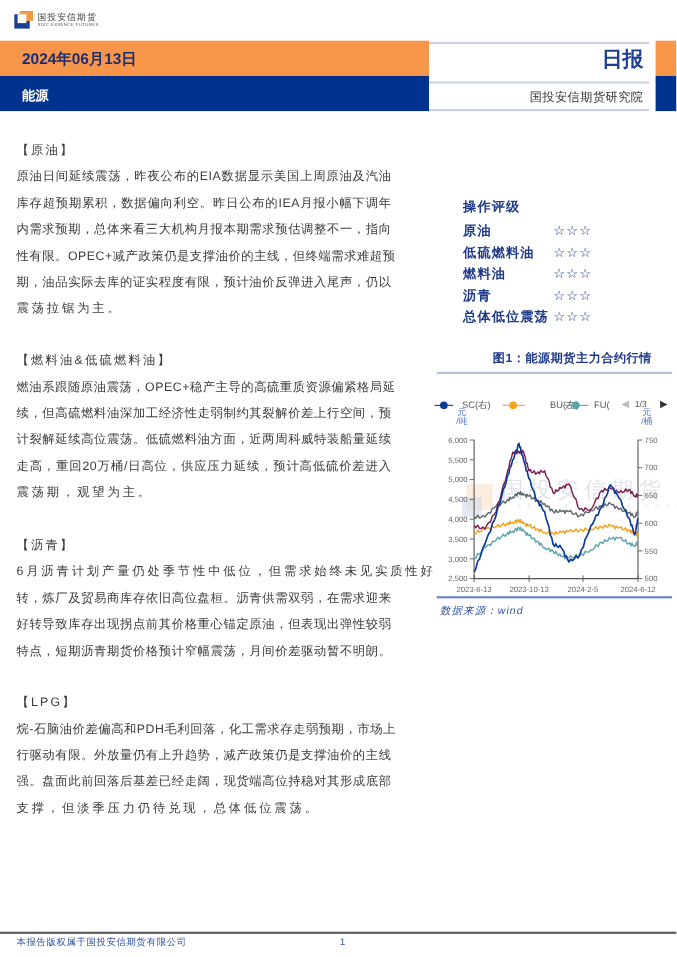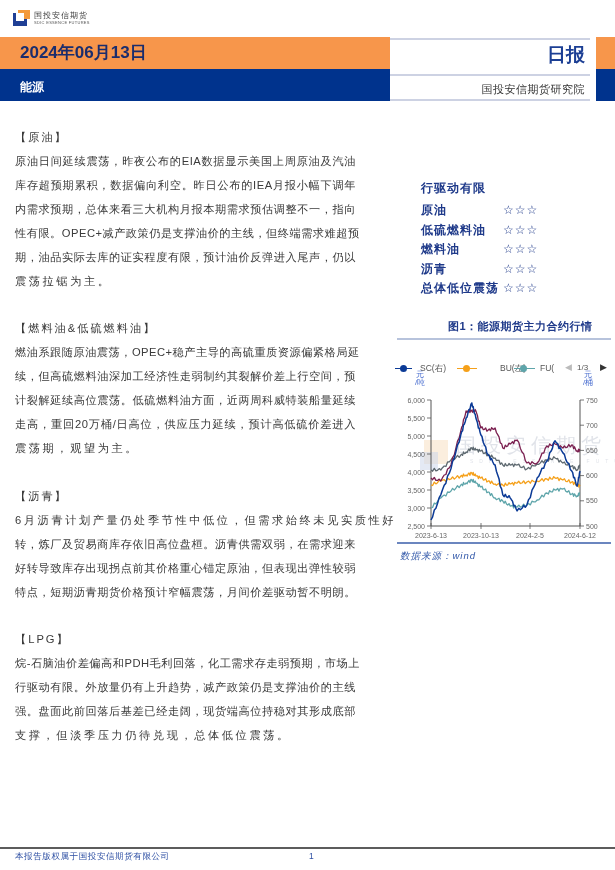--- a/index.html
+++ b/index.html
@@ -13,21 +13,21 @@
   .logo-mark .white { position:absolute; left:3px; top:3px; width:8px; height:8px; background:#fff; }
   .logo-mark .orange { position:absolute; left:5px; top:0; width:12px; height:9px; background:#f39a3c; }
   .logo-mark .orange-in { position:absolute; left:5px; top:3px; width:6px; height:6px; background:#fff; }
   .logo-cn { left:34px; top:10px; font-size:8px; color:#3b3b3b; letter-spacing:1px; white-space:nowrap; }
   .logo-en { left:34px; top:20px; font-size:4px; color:#555; letter-spacing:0.3px; white-space:nowrap; }
 
   .band-orange { top:37px; height:32px; background:#f7964b; }
   .band-navy { top:69px; height:32px; background:#00338d; }
   .hdr-box { left:390px; top:37px; width:204px; height:64px; background:#fff; }
   .hdr-rule { position:absolute; left:0; width:200px; height:2px; background:#cdd2e3; }
-  .hdr-date { left:20px; top:44px; font-size:17px; font-weight:bold; color:#1a2d6d; line-height:18px; }
+  .hdr-date { left:20px; top:44px; font-size:14px; font-weight:bold; color:#1a2d6d; line-height:18px; }
   .hdr-sector { left:20px; top:78px; font-size:12px; font-weight:bold; color:#fff; line-height:18px; }
   .hdr-type { right:30px; top:43px; font-size:19px; font-weight:bold; color:#1c3f94; line-height:24px; }
   .hdr-inst { right:30px; top:81px; font-size:11px; color:#333; line-height:16px; letter-spacing:0.5px; }
 
   
   .section { left:15px; width:341px; font-size:11.2px; color:#3a3a3a; }
   .section .sec-heading, .section .sec-line { height:24px; line-height:24px; white-space:nowrap; overflow:visible; }
   .section .sec-heading { letter-spacing:2px; }
   .section .sec-line { text-align:justify; text-align-last:justify; letter-spacing:0.5px; }
   .section .sec-line.ragged { text-align:left; text-align-last:left; letter-spacing:2.6px; }
@@ -113,21 +113,21 @@
   </div>
 <div class="abs section" style="top:627px;">
     <div class="sec-heading">【LPG】</div>
     <div class="sec-line">烷-石脑油价差偏高和PDH毛利回落，化工需求存走弱预期，市场上</div>
     <div class="sec-line">行驱动有限。外放量仍有上升趋势，减产政策仍是支撑油价的主线</div>
     <div class="sec-line">强。盘面此前回落后基差已经走阔，现货端高位持稳对其形成底部</div>
     <div class="sec-line ragged">支撑，但淡季压力仍待兑现，总体低位震荡。</div>
   </div>
 
 <div class="abs rating">
-  <div class="rating-title">行驱动有限</div>
+  <div class="rating-title">操作评级</div>
   <div id="rating-rows">
       <div class="rating-row"><span>原油</span><span class="rating-stars">☆☆☆</span></div>
       <div class="rating-row"><span>低硫燃料油</span><span class="rating-stars">☆☆☆</span></div>
       <div class="rating-row"><span>燃料油</span><span class="rating-stars">☆☆☆</span></div>
       <div class="rating-row"><span>沥青</span><span class="rating-stars">☆☆☆</span></div>
       <div class="rating-row"><span>总体低位震荡</span><span class="rating-stars">☆☆☆</span></div>
     </div>
 </div>
 
 <div class="abs fig-caption">图1：能源期货主力合约行情</div>

